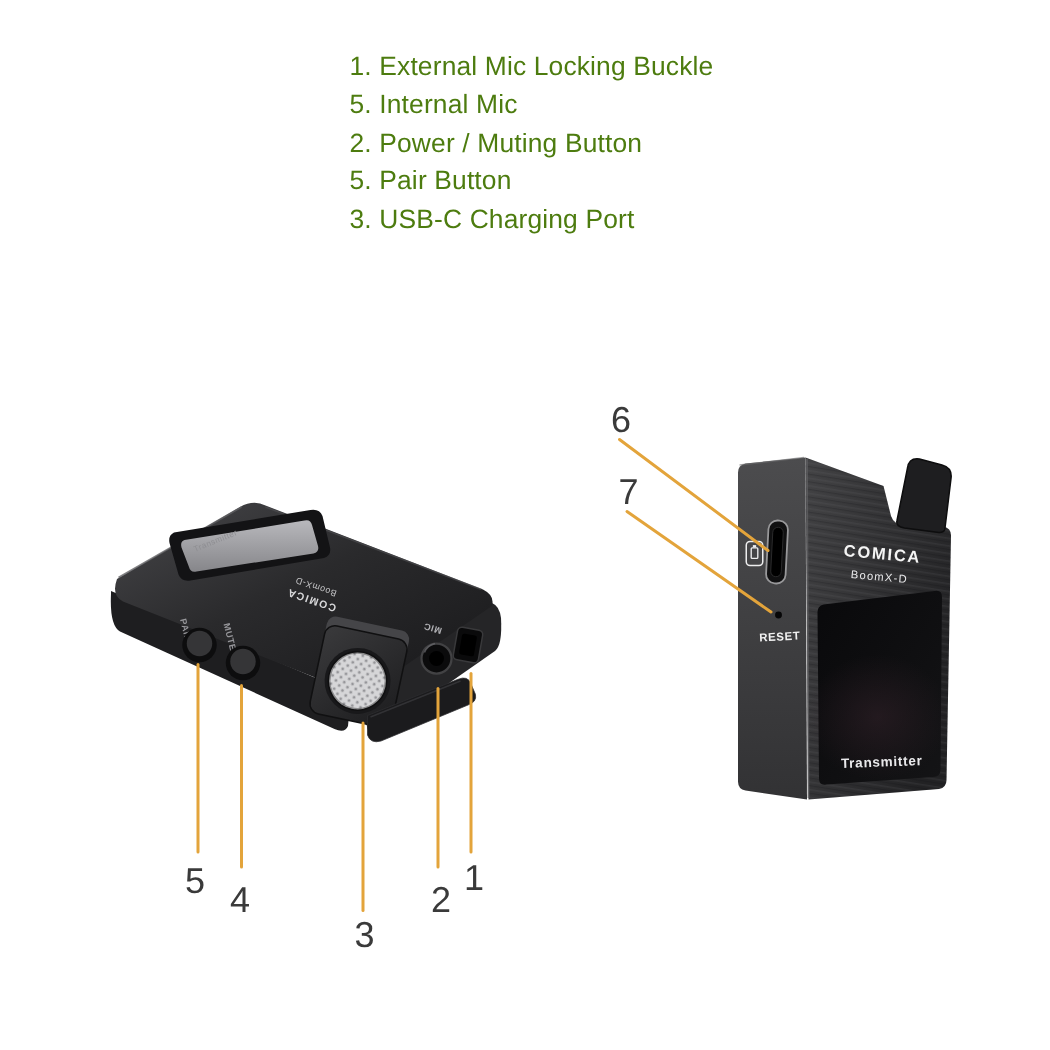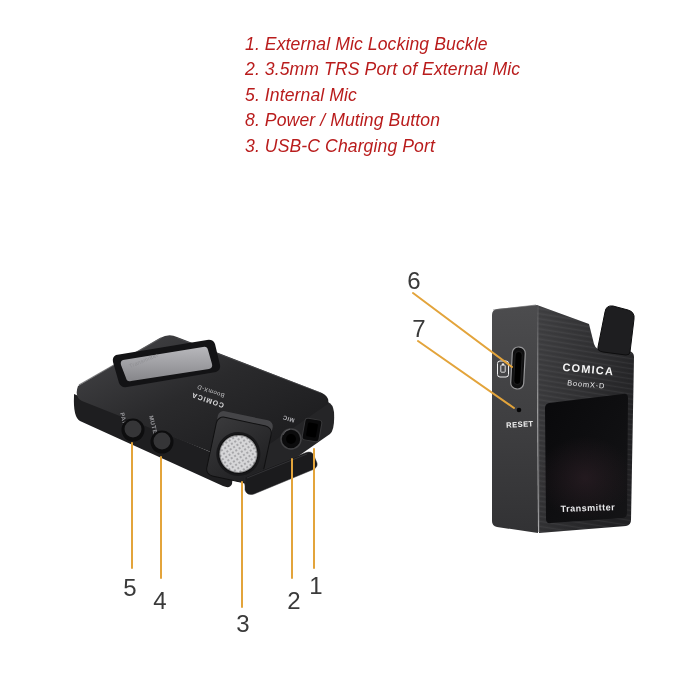--- a/index.html
+++ b/index.html
@@ -2,39 +2,39 @@
 <html><head>
 <meta charset="utf-8">
 <style>
   html,body{margin:0;padding:0;}
   body{
     width:700px;height:700px;position:relative;overflow:hidden;
     background:#ffffff;font-family:"Liberation Sans",sans-serif;
   }
   #scene{position:absolute;left:0;top:0;width:700px;height:700px;}
   .legend{
-    position:absolute;left:245px;top:32px;
-    color:#b91c1c;font-size:17.6px;line-height:25.4px;
-    letter-spacing:0.1px;white-space:nowrap;font-style:italic;
+    position:absolute;left:233px;top:32px;
+    color:#4d7c0f;font-size:17.6px;line-height:25.4px;
+    letter-spacing:0.1px;white-space:nowrap;
   }
   .callout{
     position:absolute;transform:translate(-50%,-50%);
     font-size:24px;color:#3a3a3a;
   }
   svg text{font-family:"Liberation Sans",sans-serif;}
   .btn-label{fill:#97979b;font-size:6px;font-weight:bold;letter-spacing:.5px;}
 </style>
 </head>
 <body>
 
 <div class="legend">
   <div>1. External Mic Locking Buckle</div>
-  <div>2. 3.5mm TRS Port of External Mic</div>
   <div>5. Internal Mic</div>
-  <div>8. Power / Muting Button</div>
+  <div>2. Power / Muting Button</div>
+  <div>5. Pair Button</div>
   <div>3. USB-C Charging Port</div>
 </div>
 
 <svg id="scene" viewBox="0 0 700 700">
   <defs>
     <linearGradient id="topFaceGrad" x1="0" y1="0" x2="1" y2="1">
       <stop offset="0" stop-color="#47474a"></stop>
       <stop offset="0.45" stop-color="#2a2a2c"></stop>
       <stop offset="1" stop-color="#18181a"></stop>
     </linearGradient>

